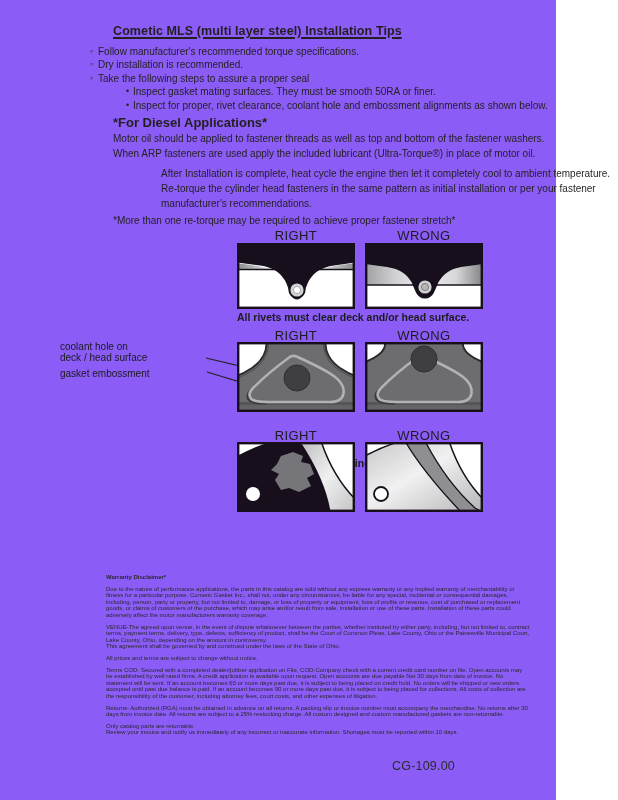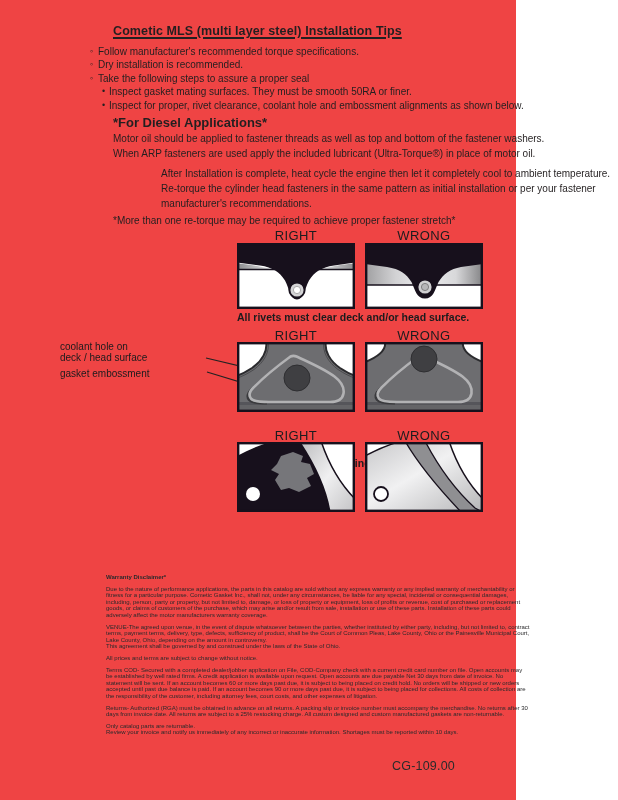--- a/index.html
+++ b/index.html
@@ -6,30 +6,30 @@
     --text:#231f20;
     --diagram-ink:#17101c;
     --gasket-gray:#6d6d70;
     --embossment-line:#b2b2b4;
     --coolant-hole:#3f3f42;
     --blob-gray:#76767a;
   }
   *{margin:0;padding:0;box-sizing:border-box;}
   html,body{width:618px;height:800px;background:#ffffff;overflow:hidden;}
   body{font-family:"Liberation Sans","DejaVu Sans",sans-serif;color:var(--text);}
-  .page{position:relative;width:516px;height:800px;background:#ef4444;}
+  .page{position:relative;width:556px;height:800px;background:#8b5cf6;}
 
   .title{position:absolute;left:113px;top:24px;font-size:12.5px;font-weight:bold;
          text-decoration:underline;text-underline-offset:2px;text-decoration-thickness:1.5px;
          letter-spacing:0.1px;}
 
   .bullets{position:absolute;left:90px;top:45px;width:480px;font-size:10px;line-height:13.4px;}
   .bullet{padding-left:8px;position:relative;}
   .bullet::before{content:"◦";position:absolute;left:0;top:0;font-size:9px;}
-  .sub-bullets{margin-left:12px;}
+  .sub-bullets{margin-left:36px;}
   .sub-bullet{padding-left:7px;position:relative;}
   .sub-bullet::before{content:"•";position:absolute;left:0;top:0;font-size:9px;}
 
   .diesel-heading{position:absolute;left:113px;top:115px;font-size:13px;font-weight:bold;text-align:right;}
   .para{position:absolute;left:113px;width:452px;font-size:10px;line-height:15px;}
   .p1{top:131px;}
   .p2{top:166px;margin-left:48px;}
   .p3{top:213px;}
 
   .pair-heading{position:absolute;width:118px;text-align:center;font-size:13px;

